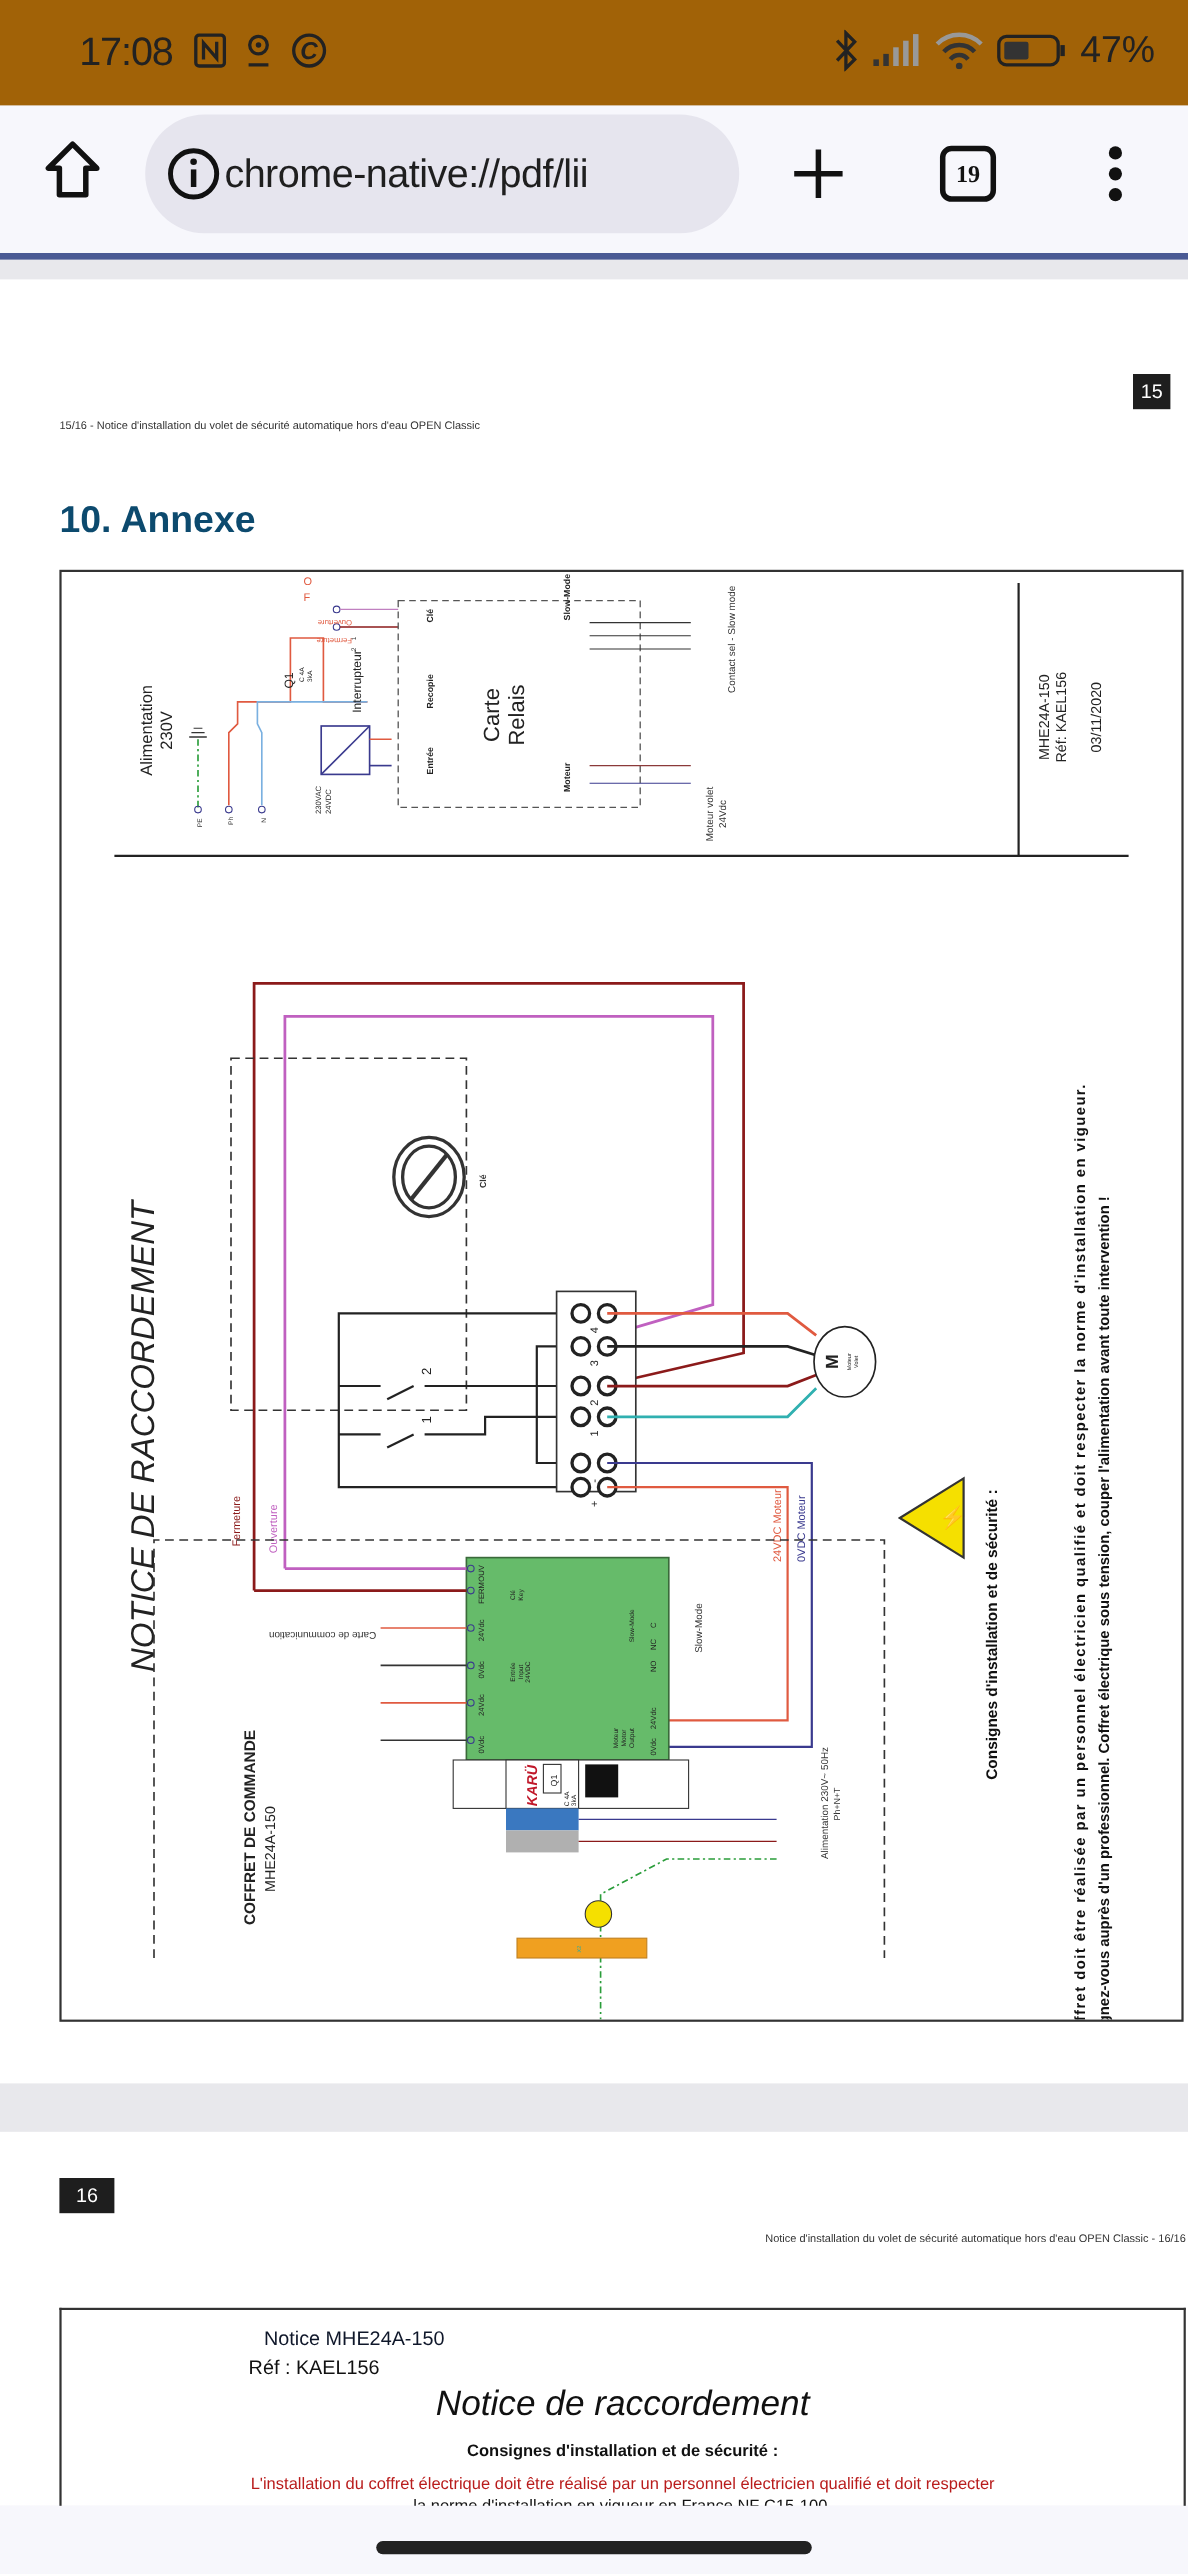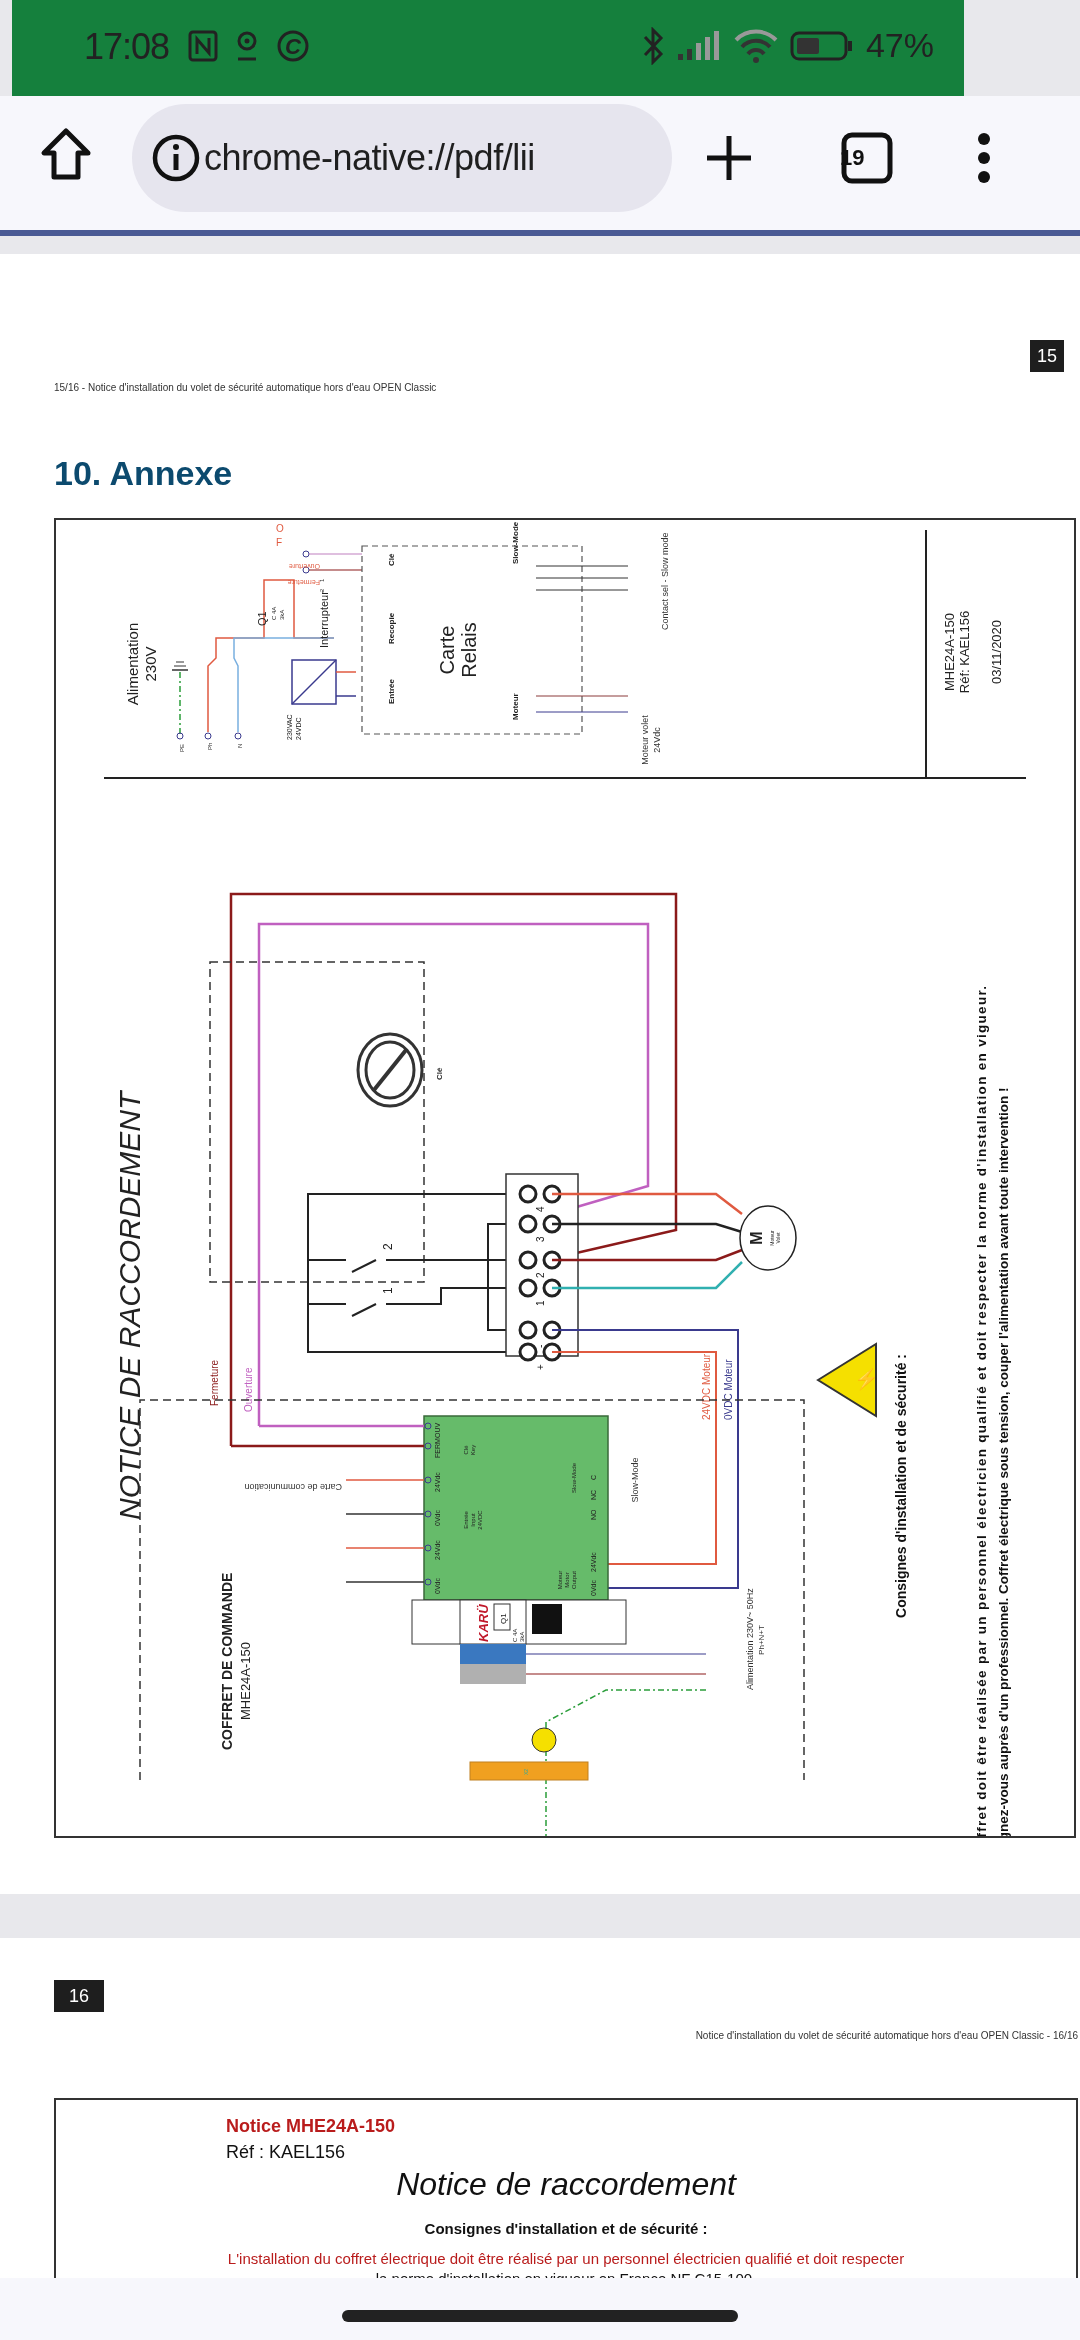--- a/index.html
+++ b/index.html
@@ -1,26 +1,26 @@
 <!DOCTYPE html>
 <html><head>
 <meta charset="utf-8">
 <style>
   html,body{margin:0;padding:0;}
   body{width:1080px;height:2340px;overflow:hidden;background:#e8e8ec;font-family:"Liberation Sans",sans-serif;position:relative;}
-  .statusbar{position:absolute;left:12px;top:0;width:952px;height:96px;background:#15803d;color:#222;}
+  .statusbar{position:absolute;left:0;top:0;width:1080px;height:96px;background:#a16207;color:#222;}
   .sb-time{position:absolute;left:72px;top:26px;font-size:36px;letter-spacing:-1px;}
   .sb-left-icons{position:absolute;left:176px;top:30px;display:flex;gap:16px;align-items:center;}
   .sb-right{position:absolute;right:30px;top:26px;display:flex;align-items:center;gap:12px;font-size:34px;}
   .toolbar{position:absolute;left:0;top:96px;width:1080px;height:134px;background:#f7f7fc;}
   .home-btn{position:absolute;left:34px;top:28px;width:64px;height:64px;display:flex;align-items:center;justify-content:center;}
   .omnibox{position:absolute;left:132px;top:104px;width:540px;height:108px;border-radius:54px;background:#e6e5ee;display:flex;align-items:center;}
   .omnibox .info{margin-left:16px;width:56px;height:56px;display:flex;align-items:center;justify-content:center;}
   .omnibox .url{font-size:36px;color:#1f1f1f;white-space:nowrap;overflow:hidden;width:448px;letter-spacing:-0.5px;}
-  .tb-btn{position:absolute;top:118px;width:80px;height:80px;display:flex;align-items:center;}
+  .tb-btn{position:absolute;top:118px;width:80px;height:80px;display:flex;align-items:center;justify-content:center;font-family:Liberation Serif, serif;}
   .progressline{position:absolute;left:0;top:230px;width:1080px;height:6px;background:#4a5a94;}
   .page{position:absolute;left:0;background:#fff;width:1080px;}
   .pgA{top:254px;height:1640px;}
   .pgB{top:1938px;height:340px;}
   .hdr-small{position:absolute;font-size:10px;color:#333;font-family:Liberation Sans, sans-serif;margin-top:42px;}
   .pnum{position:absolute;background:#1e1e1e;color:#fff;font-size:18px;display:flex;align-items:center;justify-content:center;}
   .h1{position:absolute;left:54px;top:200px;font-size:34px;font-weight:bold;color:#0c4a6e;}
   .frame{position:absolute;left:54px;top:264px;width:1022px;height:1320px;border:2px solid #333;box-sizing:border-box;}
   .bottom-nav{position:absolute;left:0;top:2278px;width:1080px;height:62px;background:#f7f7fc;}
   .nav-handle{position:absolute;left:342px;top:32px;width:396px;height:12px;border-radius:6px;background:#222;}
@@ -318,21 +318,21 @@
     </svg>
   </div>
 </div>
 
 <div class="page pgB">
   <div class="pnum" style="left:54px;top:42px;width:50px;height:32px">
       <span>16</span>
     </div>
   <span class="hdr-small" style="right:2px;top:50px">Notice d'installation du volet de sécurité automatique hors d'eau OPEN Classic - 16/16</span>
   <div style="position:absolute;left:54px;top:160px;width:1024px;height:200px;border:2px solid #333;border-bottom:none;box-sizing:border-box;">
-    <div style="position:absolute;left:170px;top:16px;font-size:18px;font-weight:bold;color:#b91c1c">Notice MHE24A-150</div>
+    <div style="position:absolute;left:184px;top:16px;font-size:18px;font-weight:normal;color:#0f172a">Notice MHE24A-150</div>
     <div style="position:absolute;left:170px;top:42px;font-size:18px;font-weight:normal;color:#111">Réf : KAEL156</div>
     <div style="position:absolute;left:0;width:1020px;text-align:center;top:66px;font-size:32px;font-style:italic;color:#111">Notice de raccordement</div>
     <div style="position:absolute;left:0;width:1020px;text-align:center;top:120px;font-size:15px;font-weight:bold;color:#111">Consignes d'installation et de sécurité :</div>
     <div style="position:absolute;left:0;width:1020px;text-align:center;top:150px;font-size:15px;color:#b91c1c">L'installation du coffret électrique doit être réalisé par un personnel électricien qualifié et doit respecter</div>
     <div style="position:absolute;left:0;width:1020px;text-align:center;top:170px;font-size:15px;color:#111">la norme d'installation en vigueur en France NF C15-100.</div>
   </div>
 </div>
 
 <div class="bottom-nav">
   <div class="nav-handle"></div>

